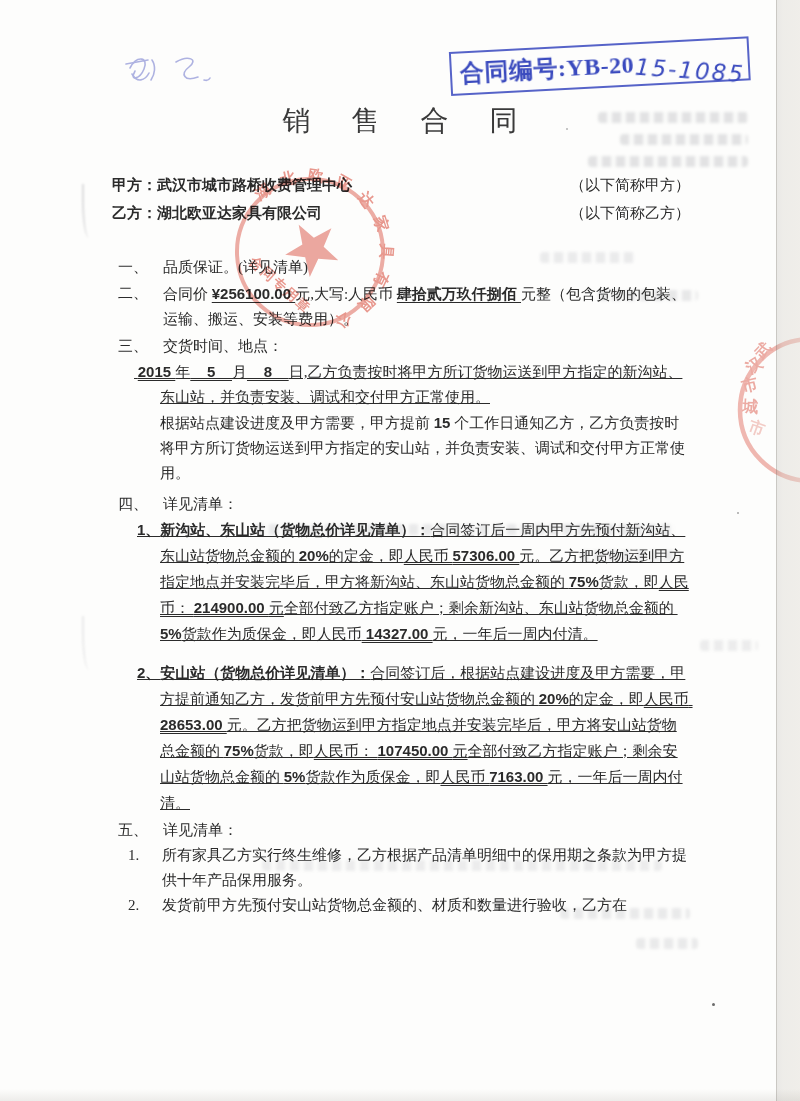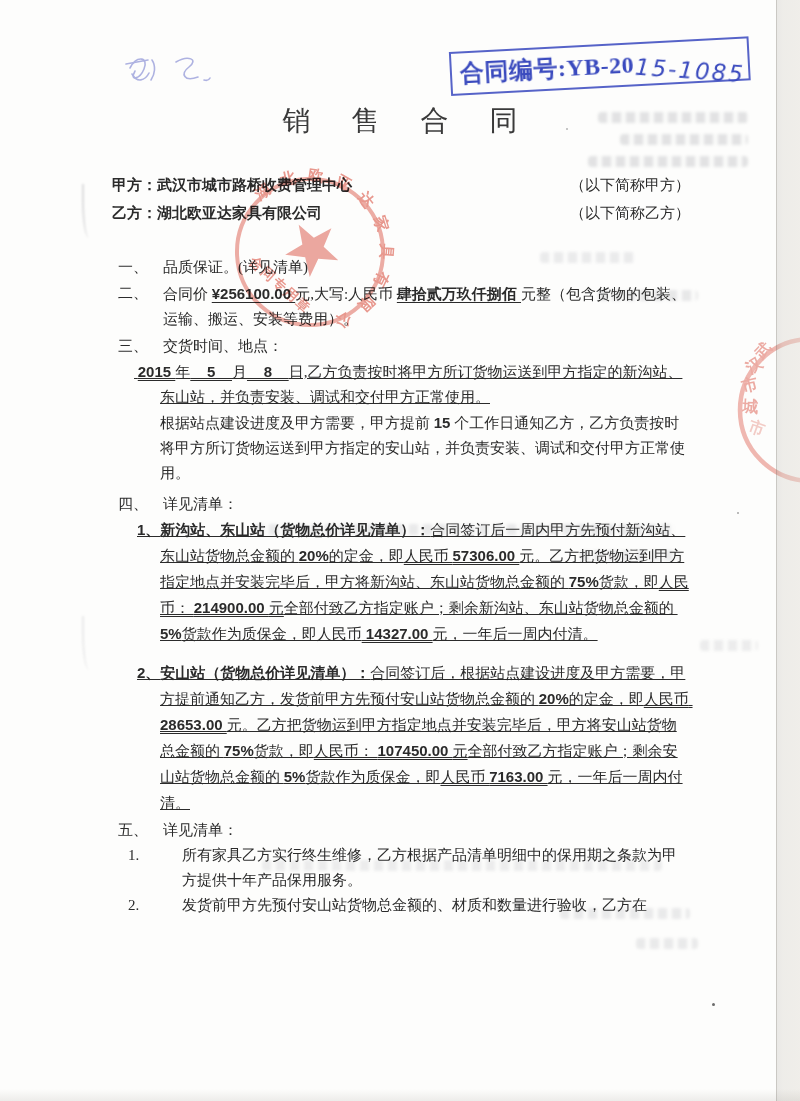--- a/index.html
+++ b/index.html
@@ -77,21 +77,21 @@
   .m-sec2{margin-top:1px;}
   .m-sec3{margin-top:2px;}
   .m-sec4{margin-top:6px;}
   .m-sec5{margin-top:2px;}
   .p3{margin-left:48px;}
   .p3-date{text-indent:-26px;text-decoration:underline;}
   .sub{margin-left:48px;text-indent:-23px;text-decoration:underline;}
   .sub+.sub{margin-top:13px;line-height:26px;}
   .qa{display:flex;margin-left:16px;}
   .qa-num{flex:none;width:34px;}
-  .qa-text{flex:1;margin-left:20px;}
+  .qa-text{flex:1;}
   
   .seal{position:absolute;mix-blend-mode:multiply;filter:blur(.4px);}
   .seal-b{left:222px;top:164px;}
   .seal-a{left:721px;top:320px;}
 </style>
 </head>
 <body>
 
 <div class="page">
 

